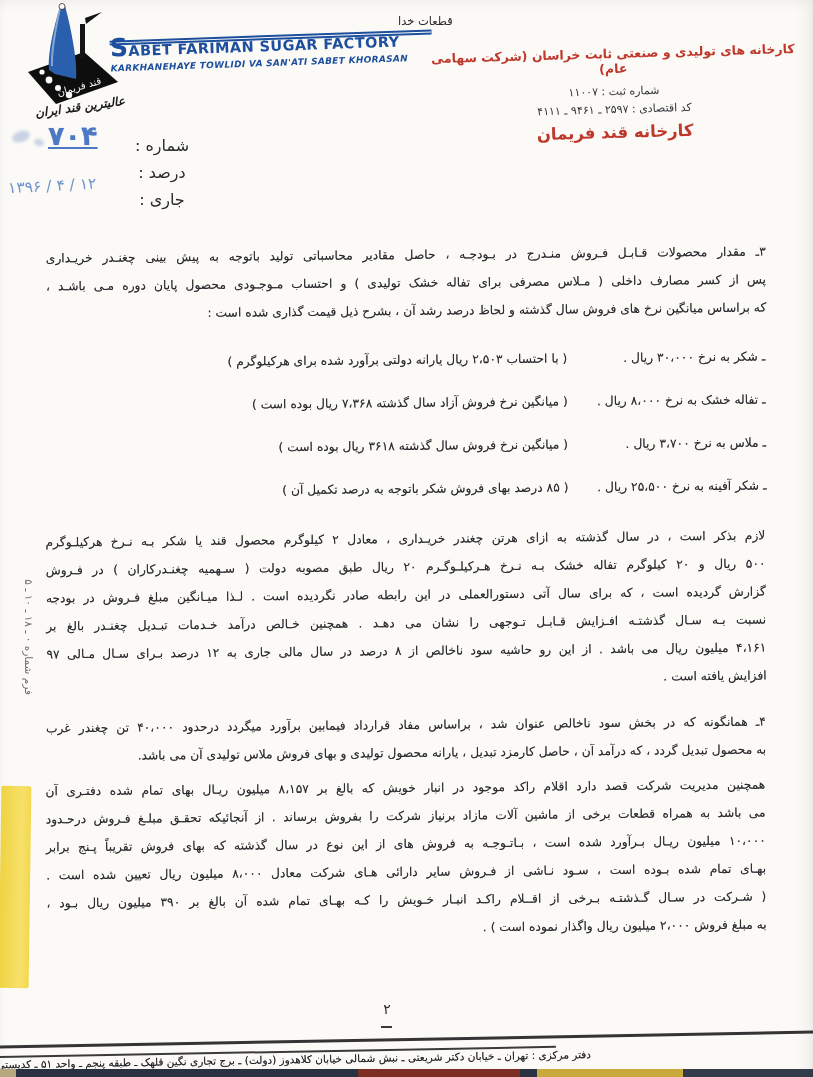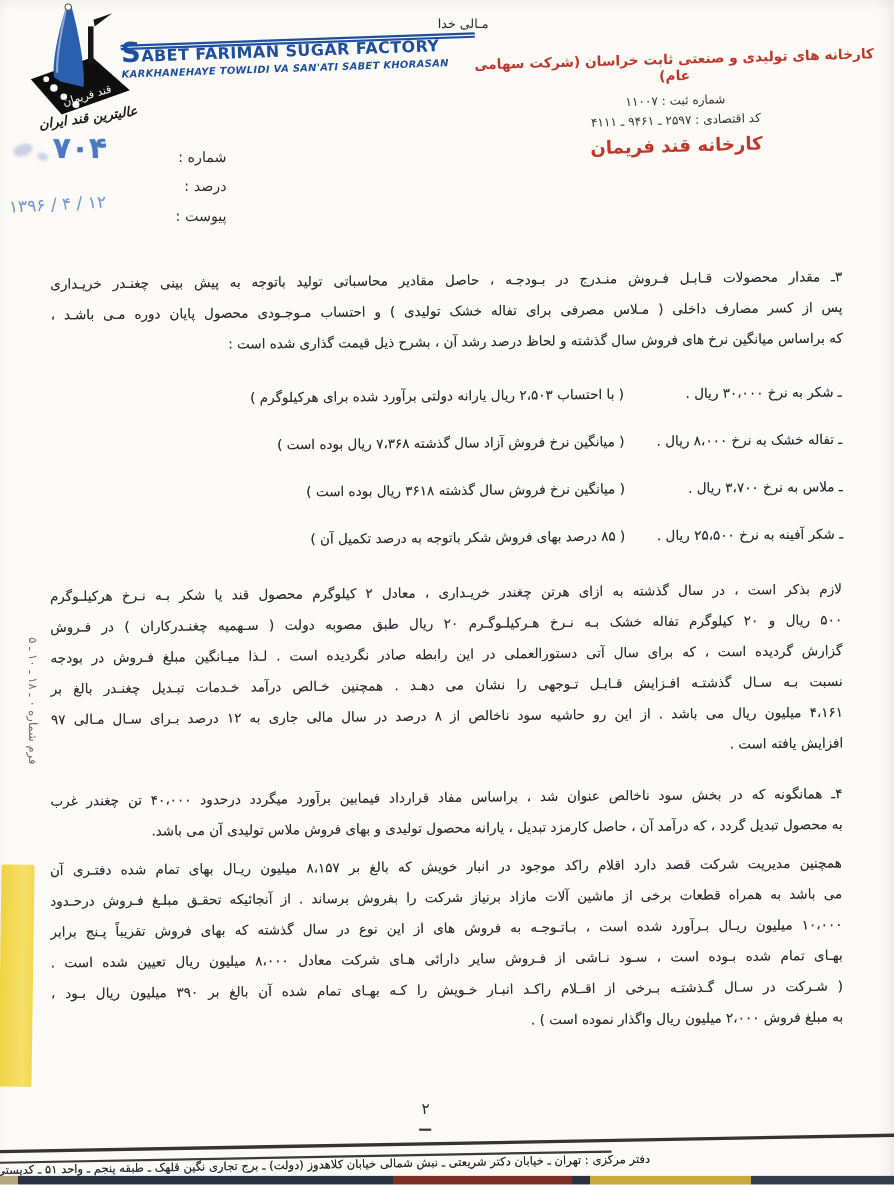--- a/index.html
+++ b/index.html
@@ -18,22 +18,22 @@
   .en-main{position:relative;font-weight:bold;font-size:14.5px;letter-spacing:.4px;white-space:nowrap;}
   .en-main::first-letter{font-size:25px;}
   .en-sub{font-weight:bold;font-style:italic;font-size:9px;letter-spacing:.3px;margin-top:1px;white-space:nowrap;}
   .bismillah{position:absolute;left:398px;top:14px;font-size:11.5px;direction:rtl;}
   .fa-block{position:absolute;left:428px;top:46px;width:372px;text-align:center;direction:rtl;transform:rotate(-1.6deg);}
   .fa-co{color:#bf382c;font-weight:bold;font-size:12.5px;margin-bottom:9px;}
   .fa-reg{font-size:11px;margin-bottom:5px;color:#33333a;}
   .fa-eco{font-size:11px;margin-bottom:7px;color:#33333a;}
   .fa-factory{color:#bf382c;font-weight:bold;font-size:16.5px;}
   .ref-fields{position:absolute;left:118px;top:136px;width:88px;direction:rtl;}
-  .ref-row{height:27px;font-size:13px;text-align:right;}
-  .stamp-no{position:absolute;left:48px;top:120px;font-size:27px;font-weight:bold;color:#3f6fc0;letter-spacing:9px;direction:ltr;opacity:.92;text-shadow:0 0 1px rgba(63,111,192,.6);}
+  .ref-row{height:27px;font-size:16px;text-align:center;}
+  .stamp-no{position:absolute;left:48px;top:120px;font-size:27px;font-weight:bold;color:#3f6fc0;letter-spacing:9px;direction:ltr;opacity:.92;text-shadow:0 0 1px rgba(63,111,192,.6);text-decoration:underline;}
   .stamp-date{position:absolute;left:8px;top:177px;font-size:15.5px;color:#6189c8;direction:ltr;transform:rotate(-3deg);letter-spacing:1px;opacity:.9;}
   .smudge{position:absolute;border-radius:50%;filter:blur(1.5px);background:rgba(86,118,188,.3);}
   .smudge.s1{left:12px;top:131px;width:18px;height:11px;transform:rotate(-18deg);}
   .smudge.s2{left:34px;top:139px;width:10px;height:7px;transform:rotate(14deg);}
   
   .bodyblock{position:absolute;left:46px;width:720px;direction:rtl;font-size:12.3px;transform:rotate(-.55deg);text-shadow:0 0 .5px rgba(40,40,45,.45);}
   .line{height:28px;line-height:28px;text-align:justify;text-align-last:justify;white-space:nowrap;overflow:visible;}
   .line.last{text-align-last:right;}
   #para3{top:241px;}
   #para3b{top:525px;}
@@ -74,33 +74,33 @@
     <text x="56" y="88" transform="rotate(-16 56 88)" font-size="10" fill="#f5f5f5" text-anchor="middle" direction="rtl">قند فریمان</text>
   </svg>
   <div class="logo-tagline">عالیترین قند ایران</div>
 
   <div class="en-title">
     <div class="en-rule"></div>
     <div class="en-main">SABET FARIMAN SUGAR FACTORY</div>
     <div class="en-sub">KARKHANEHAYE TOWLIDI VA SAN'ATI SABET KHORASAN</div>
   </div>
 
-  <div class="bismillah">مـالی خدا</div>
+  <div class="bismillah">قطعات خدا</div>
 
   <div class="fa-block">
     <div class="fa-co">کارخانه های تولیدی و صنعتی ثابت خراسان (شرکت سهامی عام)</div>
     <div class="fa-reg">شماره ثبت : ۱۱۰۰۷</div>
     <div class="fa-eco">کد اقتصادی : ۲۵۹۷ ـ ۹۴۶۱ ـ ۴۱۱۱</div>
     <div class="fa-factory">کارخانه قند فریمان</div>
   </div>
 
   <div class="ref-fields">
     <div class="ref-row">شماره :</div>
     <div class="ref-row">درصد :</div>
-    <div class="ref-row">پیوست :</div>
+    <div class="ref-row">جاری :</div>
   </div>
   <div class="stamp-no">۷۰۴</div>
   <div class="stamp-date">۱۳۹۶ / ۴ / ۱۲</div>
   <div class="smudge s1"></div>
   <div class="smudge s2"></div>
 
   <div class="bodyblock" id="para3">
       <div class="line">۳ـ مقدار محصولات قـابـل فـروش منـدرج در بـودجـه ، حاصل مقادیر محاسباتی تولید باتوجه به پیش بینی چغنـدر خریـداری</div>
       <div class="line">پس از کسر مصارف داخلی ( مـلاس مصرفی برای تفاله خشک تولیدی ) و احتساب مـوجـودی محصول پایان دوره مـی باشـد ،</div>
       <div class="line last">که براساس میانگین نرخ های فروش سال گذشته و لحاظ درصد رشد آن ، بشرح ذیل قیمت گذاری شده است :</div>

